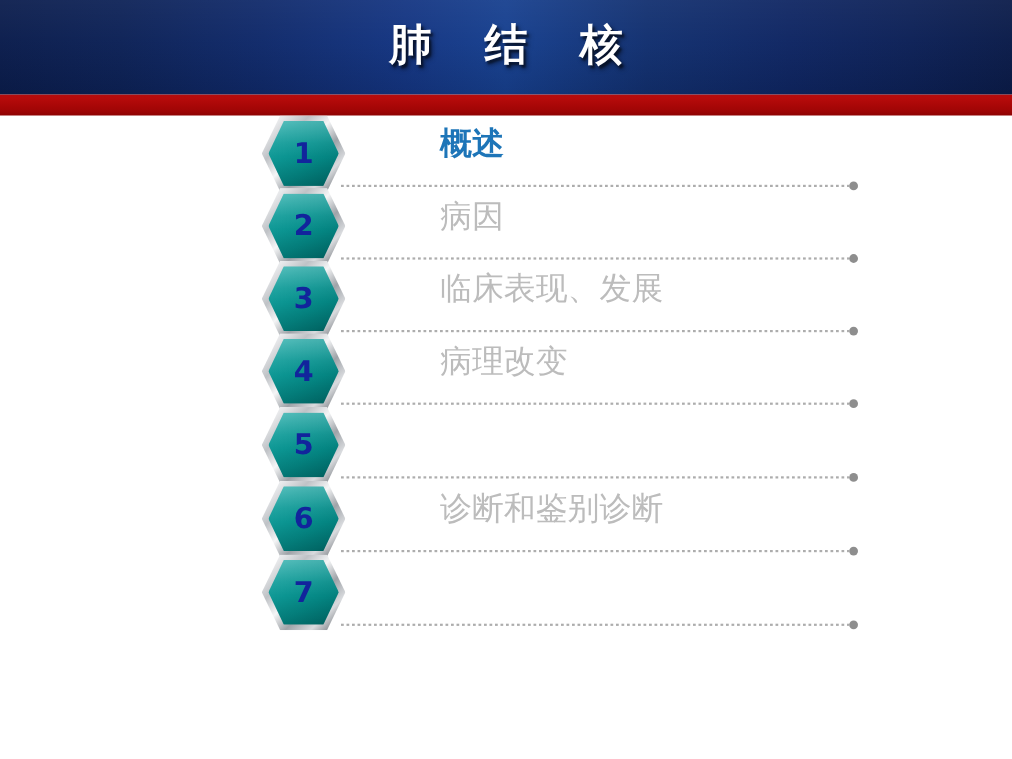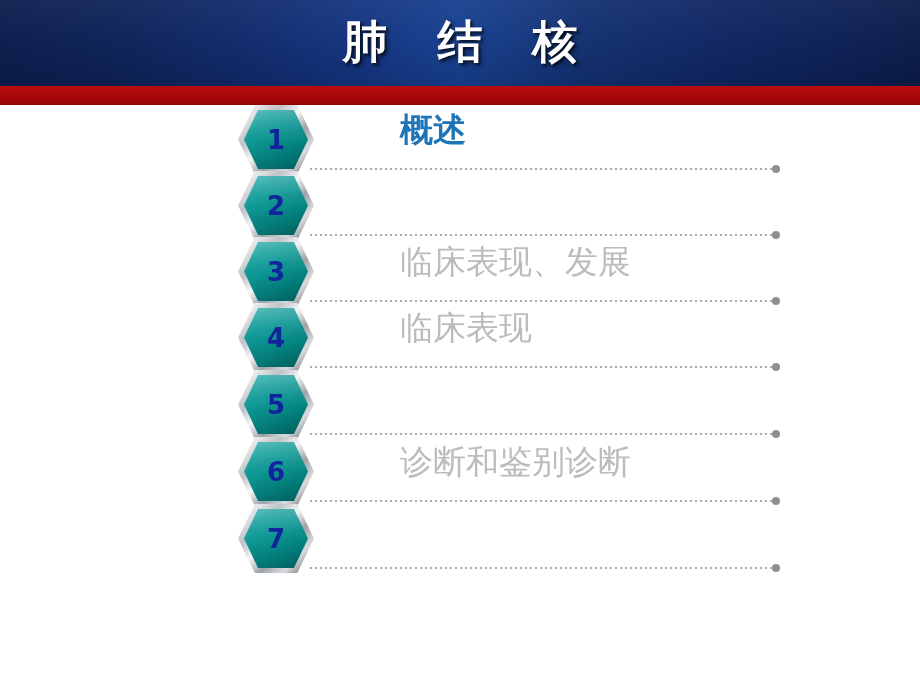--- a/index.html
+++ b/index.html
@@ -54,21 +54,21 @@
         rgba(0,0,0,0.10) 100%);
     pointer-events: none;
   }
   .header-title {
     position: absolute;
     left: 0;
     top: 13px;
     width: 920px;
     text-align: center;
     color: #ffffff;
-    font-size: 45px;
+    font-size: 39px;
     font-weight: bold;
     letter-spacing: 17px;
     text-indent: 17px;
     line-height: 57px;
     text-shadow:
        2px 2px 2px rgba(0,0,0,0.55),
        3px 3px 5px rgba(0,0,0,0.40);
     font-family: "DejaVu Sans", "Liberation Sans", sans-serif;
     white-space: nowrap;
   }
@@ -169,21 +169,21 @@
     font-family: "DejaVu Sans", "Liberation Sans", sans-serif;
     line-height: 1;
   }
 
   
   .row-label {
     position: absolute;
     left: 400px;
     top: 2px;
     width: 500px;
-    font-size: 33px;
+    font-size: 29px;
     line-height: 46px;
     white-space: nowrap;
     color: #bcbcbc;
     font-family: "DejaVu Sans", "Liberation Sans", sans-serif;
   }
   .row.active .row-label {
     color: #1d75b8;
     font-weight: bold;
   }
 
@@ -234,20 +234,21 @@
       <div class="row-dot-end"></div>
     </div>
 
     <div class="row" style="top:66px;">
       <div class="hex-wrap">
         <div class="hex-outer"></div>
         <div class="hex-inner"></div>
         <div class="hex-gloss"></div>
         <div class="hex-num">2</div>
       </div>
+      <div class="row-label">病因</div>
       <div class="row-dots"></div>
       <div class="row-dot-end"></div>
     </div>
 
     <div class="row" style="top:132px;">
       <div class="hex-wrap">
         <div class="hex-outer"></div>
         <div class="hex-inner"></div>
         <div class="hex-gloss"></div>
         <div class="hex-num">3</div>
@@ -257,21 +258,21 @@
       <div class="row-dot-end"></div>
     </div>
 
     <div class="row" style="top:198px;">
       <div class="hex-wrap">
         <div class="hex-outer"></div>
         <div class="hex-inner"></div>
         <div class="hex-gloss"></div>
         <div class="hex-num">4</div>
       </div>
-      <div class="row-label">临床表现</div>
+      <div class="row-label">病理改变</div>
       <div class="row-dots"></div>
       <div class="row-dot-end"></div>
     </div>
 
     <div class="row" style="top:265px;">
       <div class="hex-wrap">
         <div class="hex-outer"></div>
         <div class="hex-inner"></div>
         <div class="hex-gloss"></div>
         <div class="hex-num">5</div>

